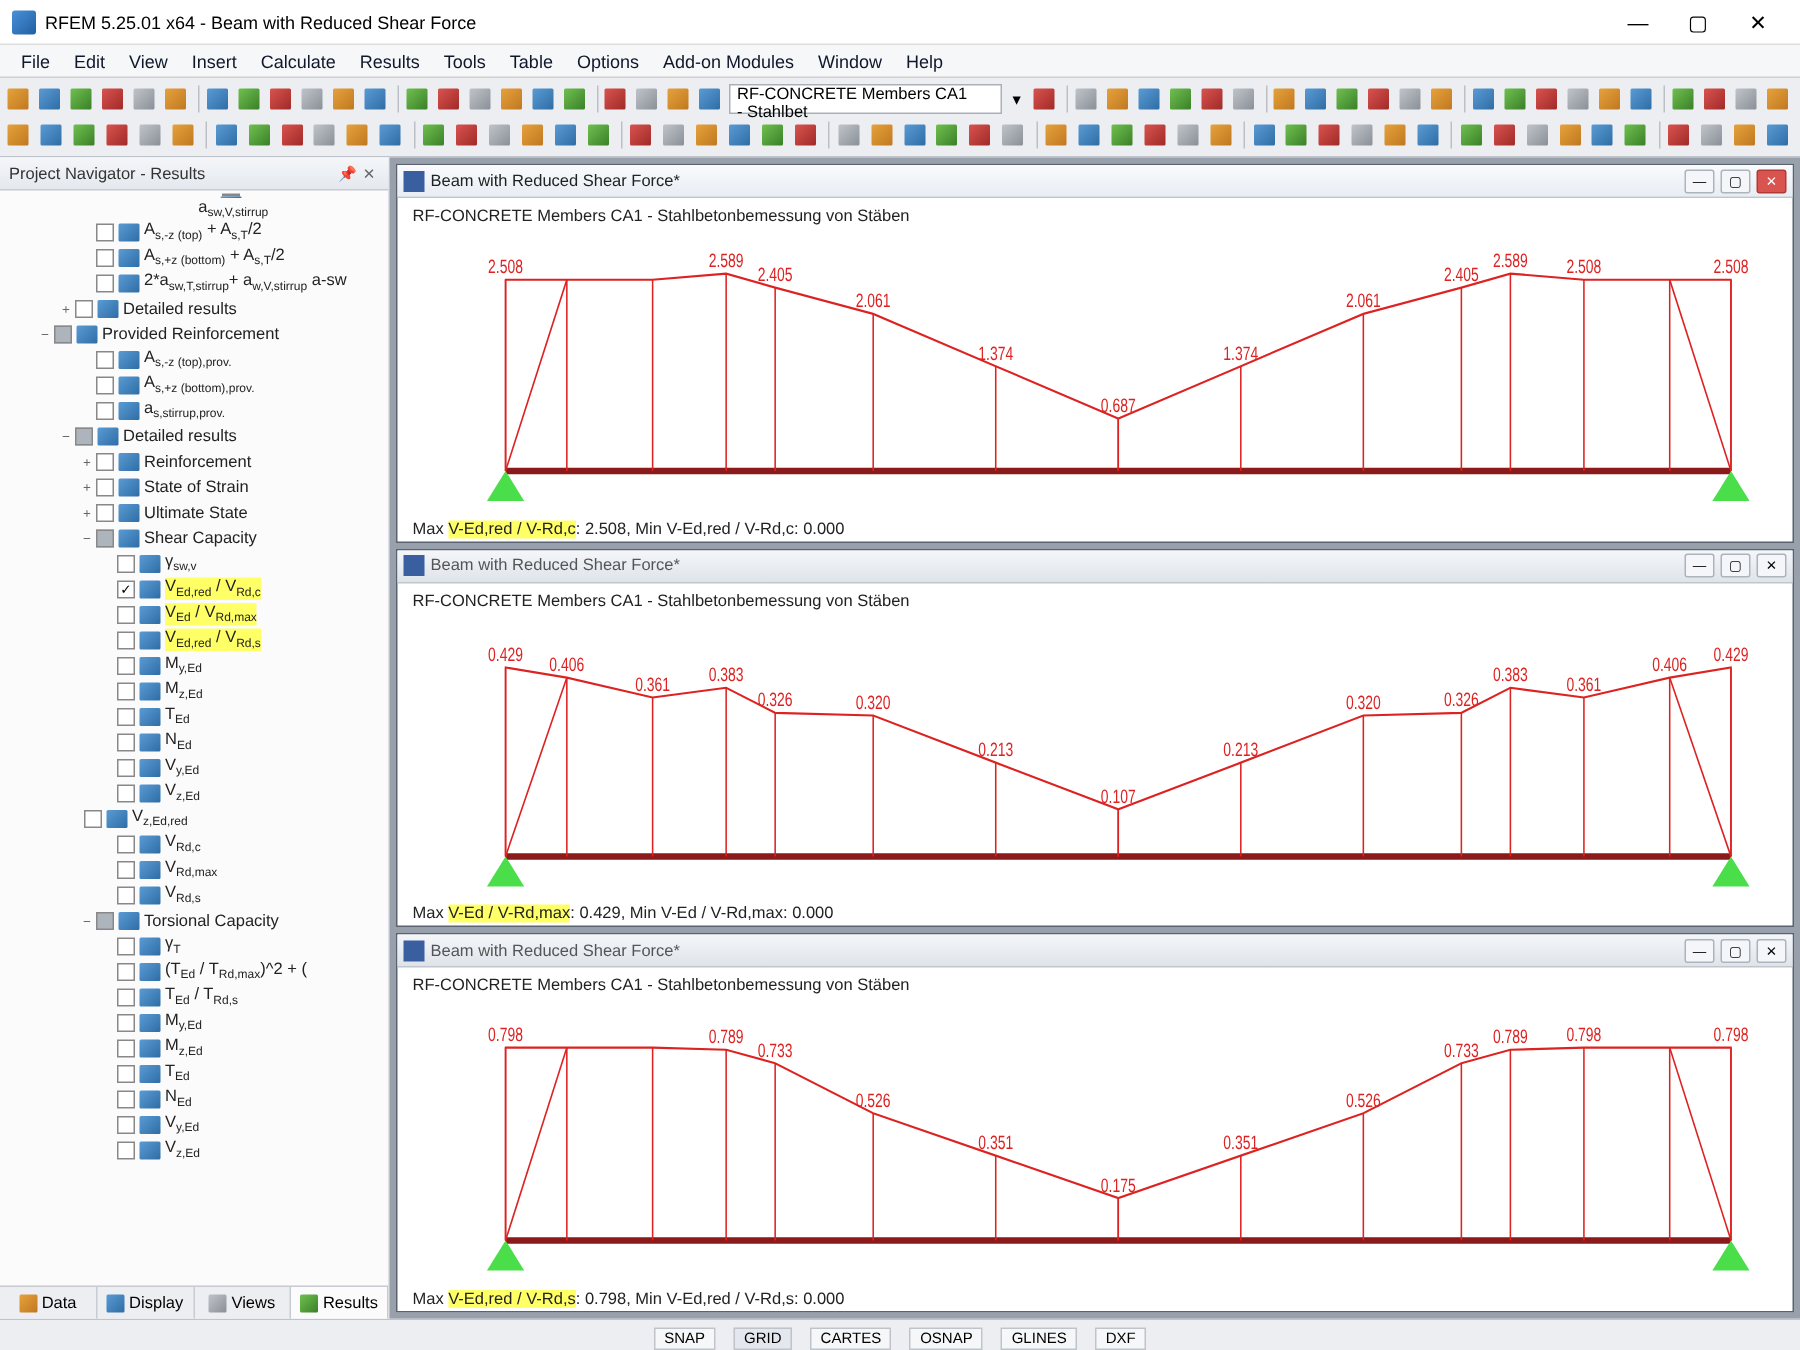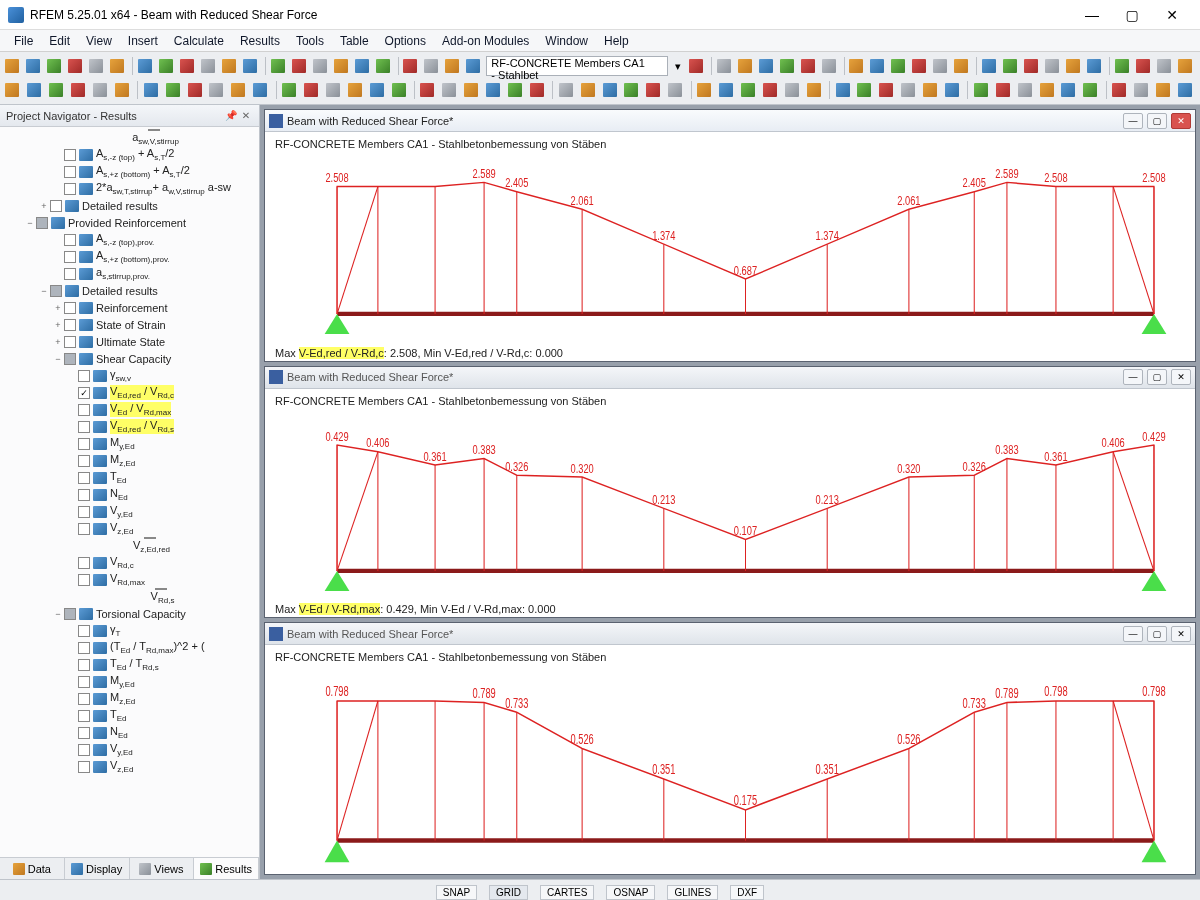--- a/index.html
+++ b/index.html
@@ -554,39 +554,39 @@
           <span class="tree-chk empty"></span>
           <span class="tree-ico ico-blue"></span>
           <span class="tree-label">V<sub>y,Ed</sub></span>
         </div>
         <div class="tree-item" style="padding-left: 66px;">
           <span class="tree-toggle"></span>
           <span class="tree-chk empty"></span>
           <span class="tree-ico ico-blue"></span>
           <span class="tree-label">V<sub>z,Ed</sub></span>
         </div>
-        <div class="tree-item" style="padding-left: 44px; flex-direction: column;">
+        <div class="tree-item" style="padding-left: 44px;">
           <span class="tree-toggle"></span>
           <span class="tree-chk empty"></span>
           <span class="tree-ico ico-blue"></span>
           <span class="tree-label">V<sub>z,Ed,red</sub></span>
         </div>
         <div class="tree-item" style="padding-left: 66px;">
           <span class="tree-toggle"></span>
           <span class="tree-chk empty"></span>
           <span class="tree-ico ico-blue"></span>
           <span class="tree-label">V<sub>Rd,c</sub></span>
         </div>
         <div class="tree-item" style="padding-left: 66px;">
           <span class="tree-toggle"></span>
           <span class="tree-chk empty"></span>
           <span class="tree-ico ico-blue"></span>
           <span class="tree-label">V<sub>Rd,max</sub></span>
         </div>
-        <div class="tree-item" style="padding-left: 66px; flex-direction: column;">
+        <div class="tree-item" style="padding-left: 66px;">
           <span class="tree-toggle"></span>
           <span class="tree-chk empty"></span>
           <span class="tree-ico ico-blue"></span>
           <span class="tree-label">V<sub>Rd,s</sub></span>
         </div>
         <div class="tree-item" style="padding-left: 52px;">
           <span class="tree-toggle">−</span>
           <span class="tree-chk filled"></span>
           <span class="tree-ico ico-blue"></span>
           <span class="tree-label">Torsional Capacity</span>
@@ -806,20 +806,21 @@
               <text x="297" y="47.985365853658536" font-size="9" fill="#d22" text-anchor="middle">0.526</text>
               <text x="376" y="67.61951219512196" font-size="9" fill="#d22" text-anchor="middle">0.351</text>
               <text x="455" y="87.3658536585366" font-size="9" fill="#d22" text-anchor="middle">0.175</text>
               <text x="534" y="67.61951219512196" font-size="9" fill="#d22" text-anchor="middle">0.351</text>
               <text x="613" y="47.985365853658536" font-size="9" fill="#d22" text-anchor="middle">0.526</text>
               <text x="676.2" y="24.760975609756102" font-size="9" fill="#d22" text-anchor="middle">0.733</text>
               <text x="707.8" y="18.478048780487796" font-size="9" fill="#d22" text-anchor="middle">0.789</text>
               <text x="755.2" y="17.468292682926815" font-size="9" fill="#d22" text-anchor="middle">0.798</text>
               <text x="850" y="17.468292682926815" font-size="9" fill="#d22" text-anchor="middle">0.798</text>
             </svg></div>
+          <div class="vw-footer">Max <span class="hl">V-Ed,red / V-Rd,s</span>: 0.798, Min V-Ed,red / V-Rd,s: 0.000</div>
         </div>
       </div>
     </div>
 </div>
 
 <div class="status" id="status">
     <span class="cell">SNAP</span>
     <span class="cell on">GRID</span>
     <span class="cell">CARTES</span>
     <span class="cell">OSNAP</span>

